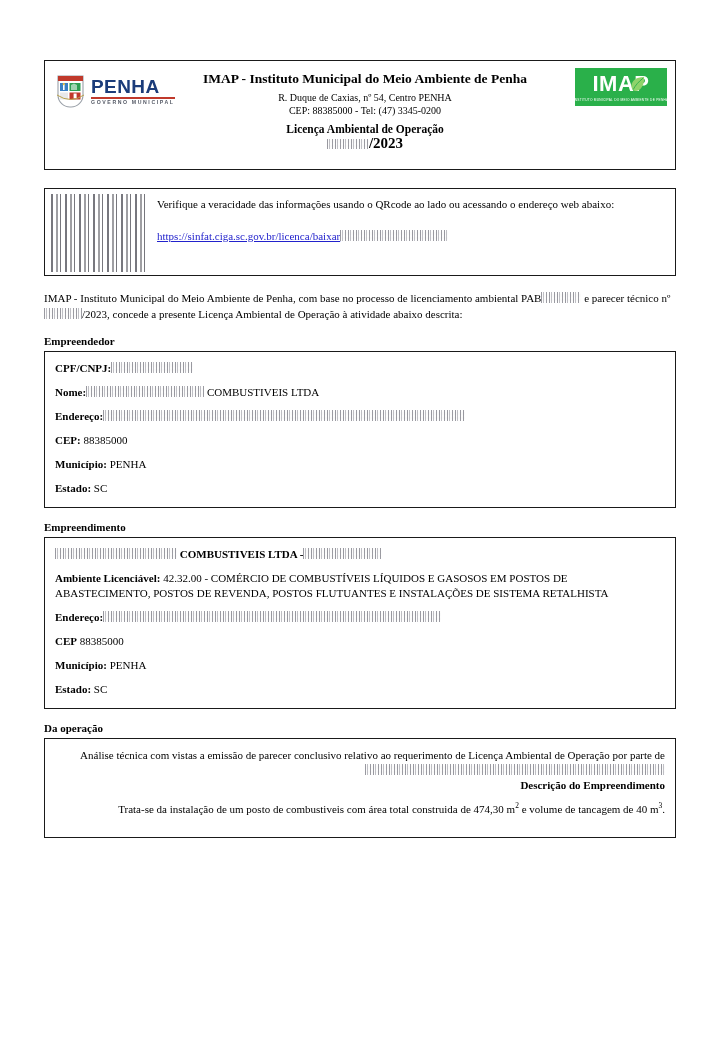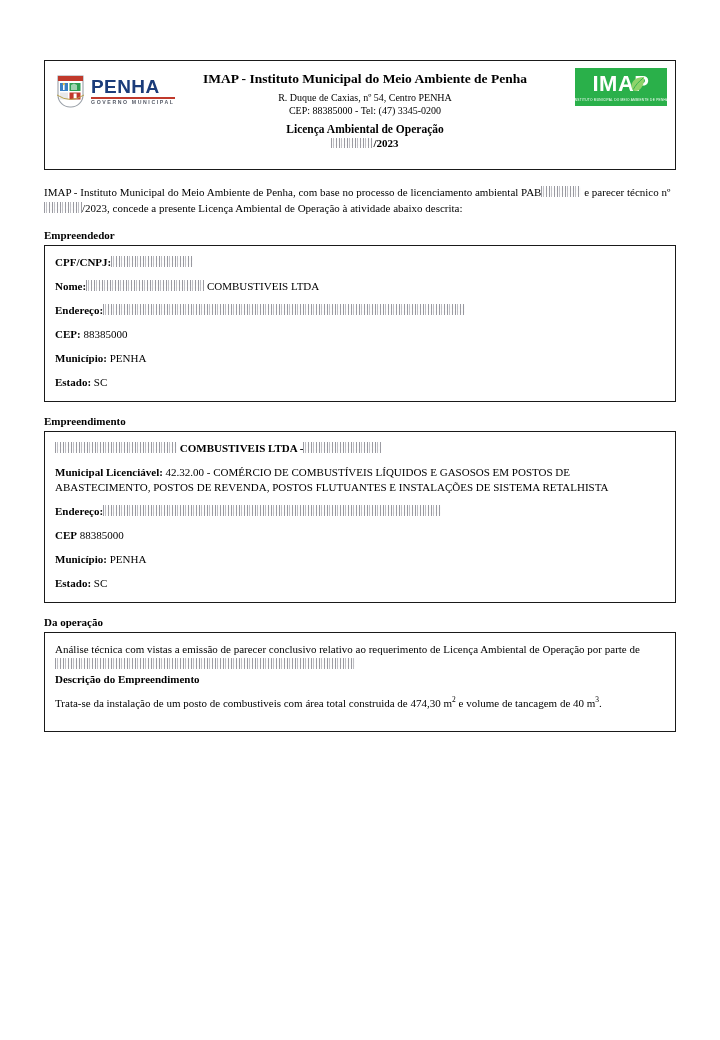--- a/index.html
+++ b/index.html
@@ -106,21 +106,21 @@
     margin-top: 5px;
   }
   .doc-type {
     font-weight: bold;
     font-size: 11.5px;
     margin-top: 5px;
     line-height: 14px;
   }
   .doc-number {
     font-weight: bold;
-    font-size: 11px;
+    font-size: 15px;
     line-height: 14px;
     display: flex;
     justify-content: center;
     align-items: baseline;
     gap: 0px;
     text-align: right;
   }
 
   .brand-right {
     position: absolute;
@@ -230,20 +230,21 @@
   .activity {
     font-size: 11px;
     line-height: 14.5px;
     margin-bottom: 10px;
   }
 
   .op-box {
     padding: 9px 10px 2px 10px;
     height: 100px;
     overflow: hidden;
+    text-align: right;
   }
   .op-par {
     font-size: 11px;
     line-height: 15px;
   }
   .op-sub {
     font-weight: bold;
     font-size: 11px;
     line-height: 15px;
   }
@@ -352,20 +353,30 @@
           <span>IMAP</span>
           <svg class="imap-leaf" viewBox="0 0 16 17">
             <path d="M14 1 C6 1 1 5 1.5 11 C2 15 6 16 9 14 C13 11.5 14.5 6 14 1 Z" fill="#8fd36a"></path>
             <path d="M13 2.2 C9 5.5 5.5 9 3.2 13.6" fill="none" stroke="#2ab04a" stroke-width="0.9"></path>
           </svg>
         </div>
         <div class="imap-sub">INSTITUTO MUNICIPAL DO MEIO AMBIENTE DE PENHA</div>
       </div>
     </div>
 
+    <div class="box verify-box">
+      <div class="qr">
+        <div class="qr-pattern"></div>
+      </div>
+      <div class="verify-text">Verifique a veracidade das informações usando o QRcode ao lado ou acessando o endereço web abaixo:</div>
+      <div class="verify-text verify-link-row">
+        <a class="doc-link" href="#">https://sinfat.ciga.sc.gov.br/licenca/baixar</a>
+          <span class="redact" style="width:108px;height:11px;"></span>
+      </div>
+    </div>
 
     <div class="intro">
       <span>IMAP - Instituto Municipal do Meio Ambiente de Penha, com base no processo de licenciamento ambiental PAB</span><span class="redact" style="width:40px;"></span><span> e parecer técnico nº</span><span class="redact" style="width:38px;"></span><span>/2023, concede a presente Licença Ambiental de Operação à atividade abaixo descrita:</span>
     </div>
 
     <div class="section-label">Empreendedor</div>
     <div class="box field-box">
       <div class="field-row">
         <b>CPF/CNPJ:</b><span class="redact" style="width:82px;"></span>
       </div>
@@ -385,21 +396,21 @@
         <b>Estado:</b> <span>SC</span>
       </div>
     </div>
 
     <div class="section-label">Empreendimento</div>
     <div class="box field-box">
       <div class="emp-title">
         <span class="redact" style="width:122px;"></span> <span>COMBUSTIVEIS LTDA -</span><span class="redact" style="width:78px;"></span>
       </div>
       <div class="activity">
-        <b>Municipal Licenciável:</b> <span>42.32.00 - COMÉRCIO DE COMBUSTÍVEIS LÍQUIDOS E GASOSOS EM POSTOS DE ABASTECIMENTO, POSTOS DE REVENDA, POSTOS FLUTUANTES E INSTALAÇÕES DE SISTEMA RETALHISTA</span>
+        <b>Ambiente Licenciável:</b> <span>42.32.00 - COMÉRCIO DE COMBUSTÍVEIS LÍQUIDOS E GASOSOS EM POSTOS DE ABASTECIMENTO, POSTOS DE REVENDA, POSTOS FLUTUANTES E INSTALAÇÕES DE SISTEMA RETALHISTA</span>
       </div>
       <div class="field-row">
         <b>Endereço:</b><span class="redact" style="width:338px;"></span>
       </div>
       <div class="field-row">
         <b>CEP</b> <span>88385000</span>
       </div>
       <div class="field-row">
         <b>Município:</b> <span>PENHA</span>
       </div>

